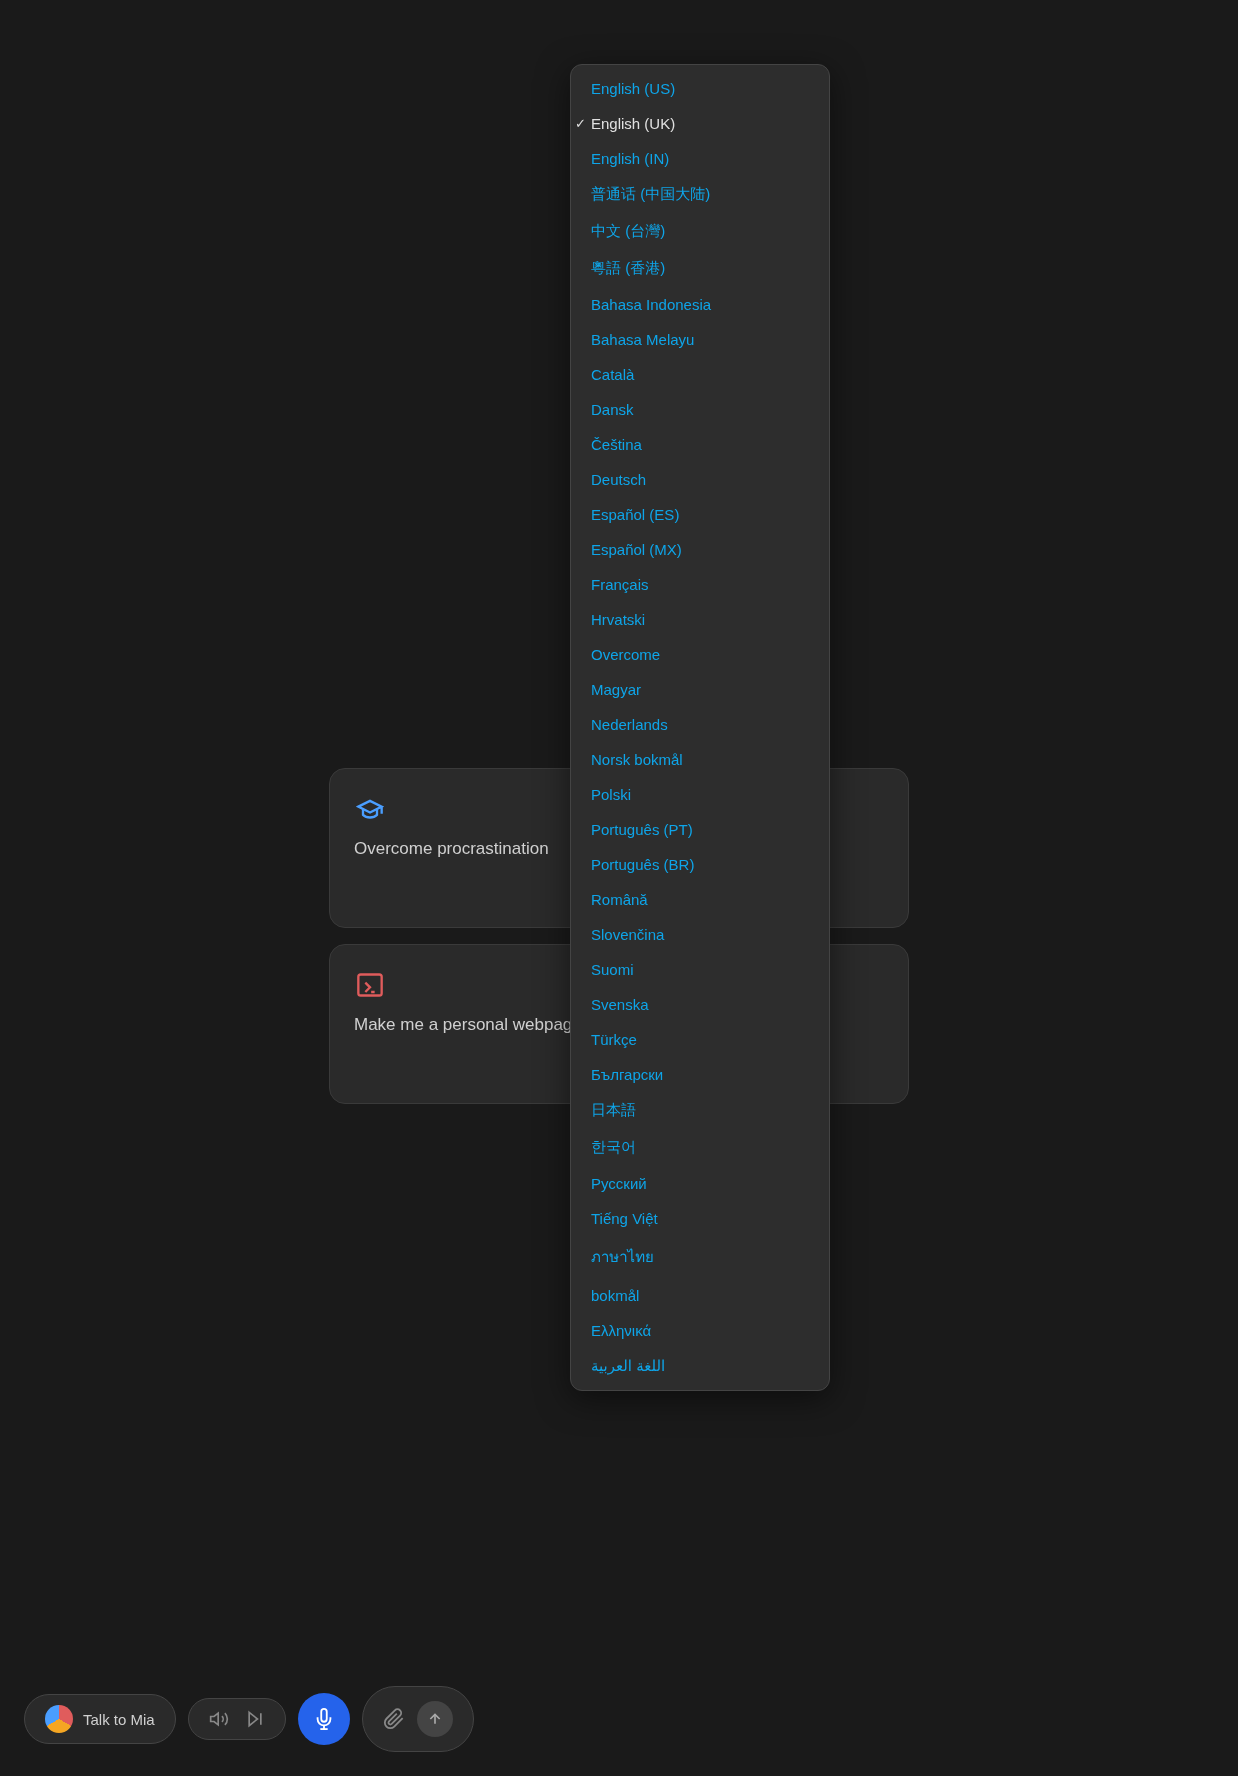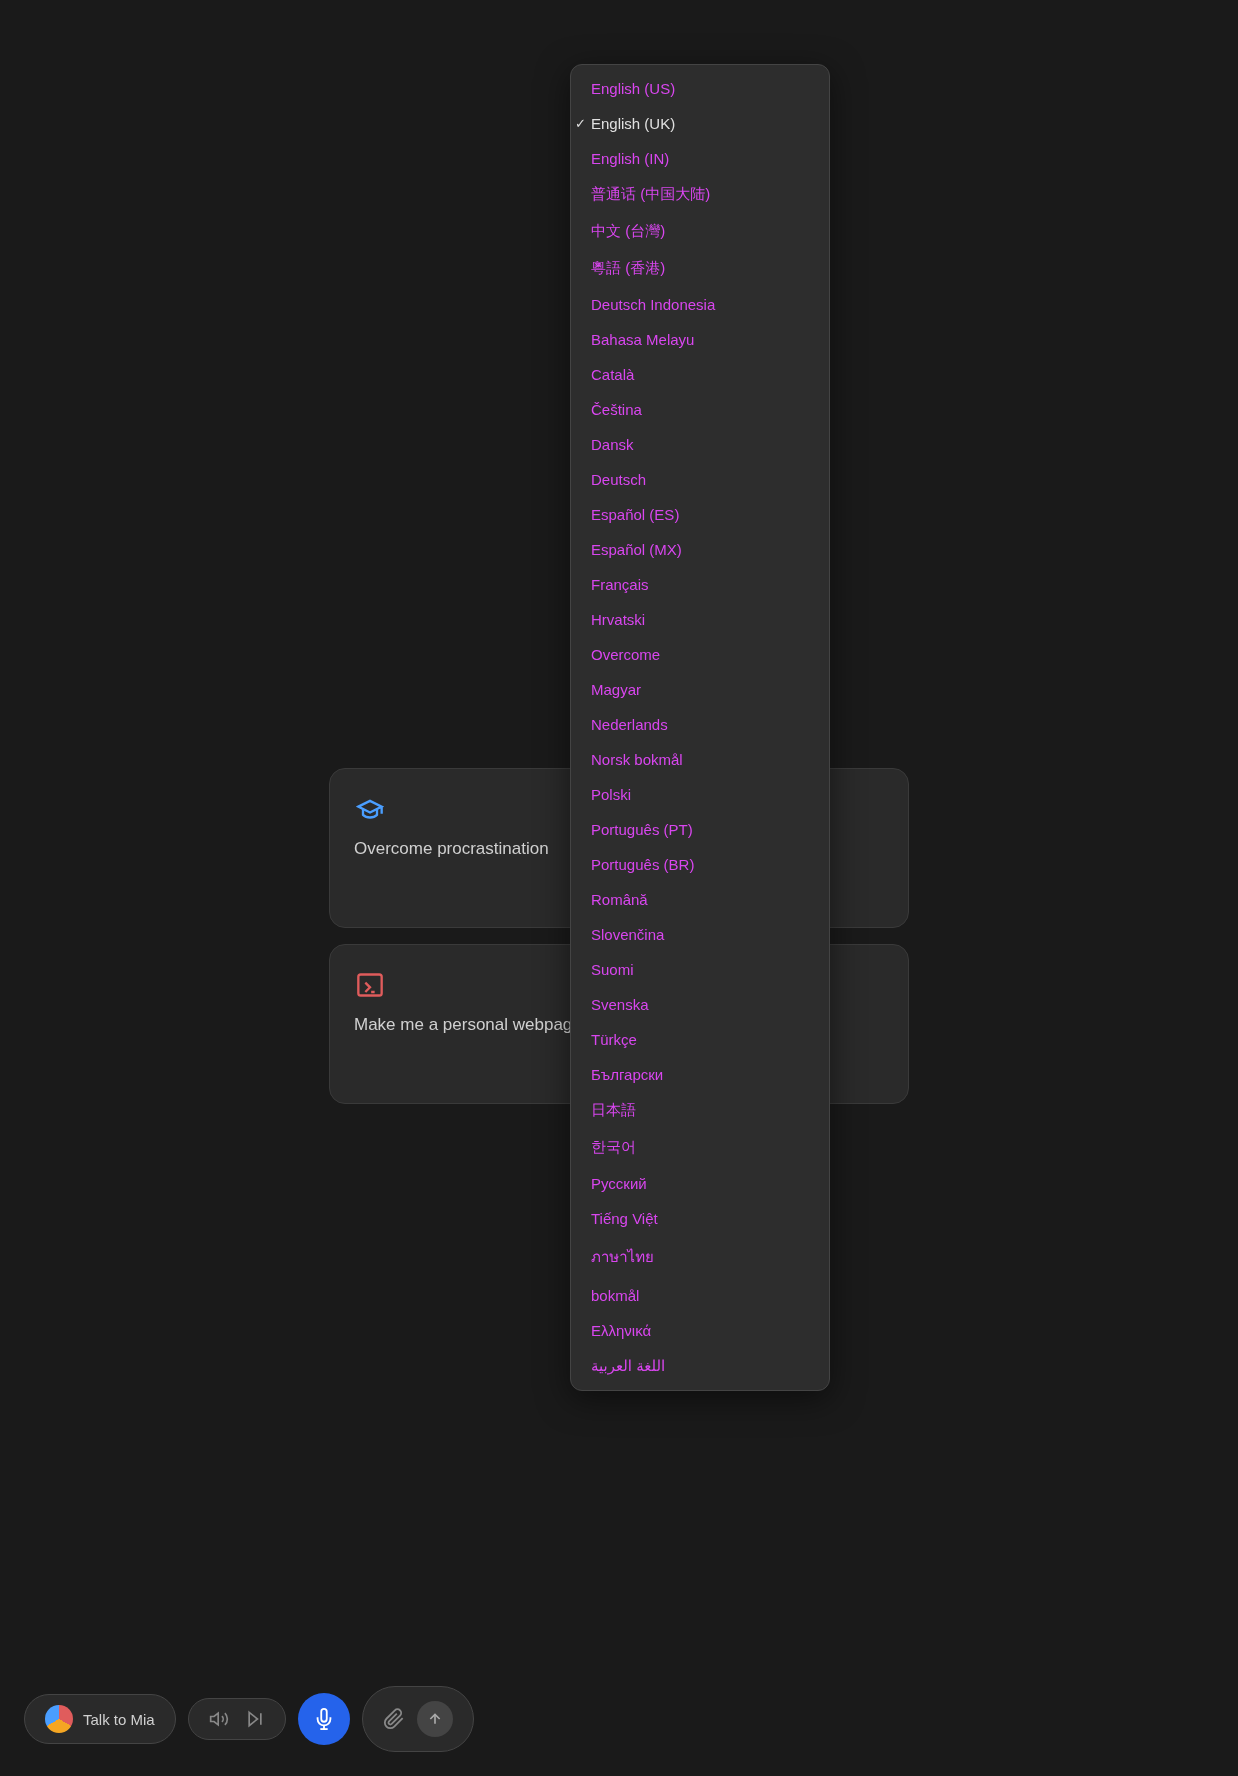--- a/index.html
+++ b/index.html
@@ -211,21 +211,21 @@
       box-shadow: 0 8px 32px rgba(0,0,0,0.5);
       max-height: 1600px;
       overflow-y: auto;
     }
 
     .dropdown-item {
       display: flex;
       align-items: center;
       padding: 9px 20px;
       font-size: 15px;
-      color: #d946ef;
+      color: #0ea5e9;
       cursor: pointer;
       position: relative;
     }
 
     .dropdown-item.selected {
       color: #e0e0e0;
     }
 
     .checkmark {
       position: absolute;
@@ -348,35 +348,35 @@
     <div class="dropdown-item">
       <span>普通话 (中国大陆)</span>
     </div>
     <div class="dropdown-item">
       <span>中文 (台灣)</span>
     </div>
     <div class="dropdown-item">
       <span>粵語 (香港)</span>
     </div>
     <div class="dropdown-item">
-      <span>Deutsch Indonesia</span>
+      <span>Bahasa Indonesia</span>
     </div>
     <div class="dropdown-item">
       <span>Bahasa Melayu</span>
     </div>
     <div class="dropdown-item">
       <span>Català</span>
     </div>
     <div class="dropdown-item">
+      <span>Dansk</span>
+    </div>
+    <div class="dropdown-item">
       <span>Čeština</span>
     </div>
     <div class="dropdown-item">
-      <span>Dansk</span>
-    </div>
-    <div class="dropdown-item">
       <span>Deutsch</span>
     </div>
     <div class="dropdown-item">
       <span>Español (ES)</span>
     </div>
     <div class="dropdown-item">
       <span>Español (MX)</span>
     </div>
     <div class="dropdown-item">
       <span>Français</span>

